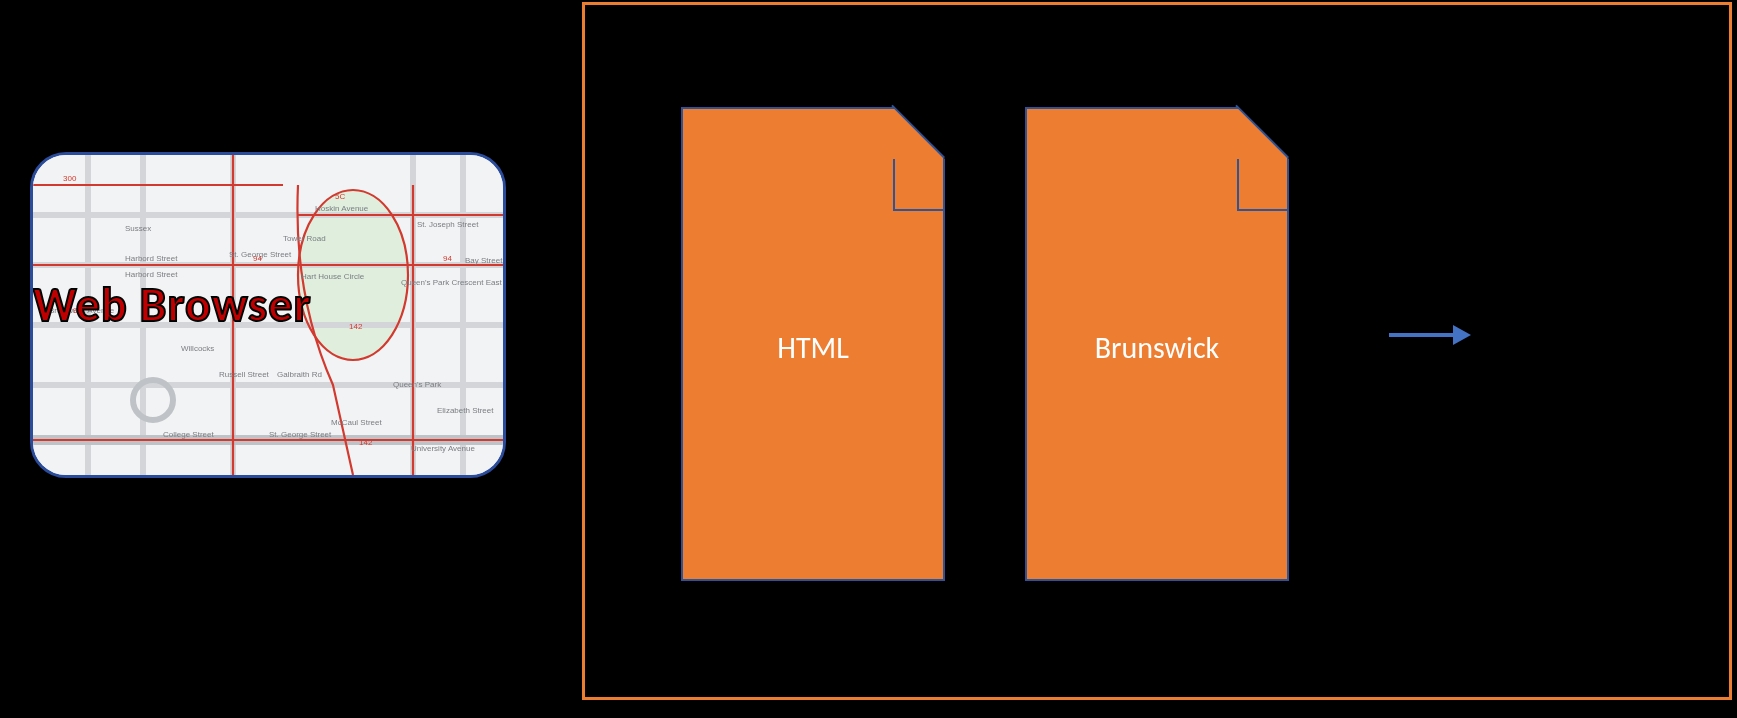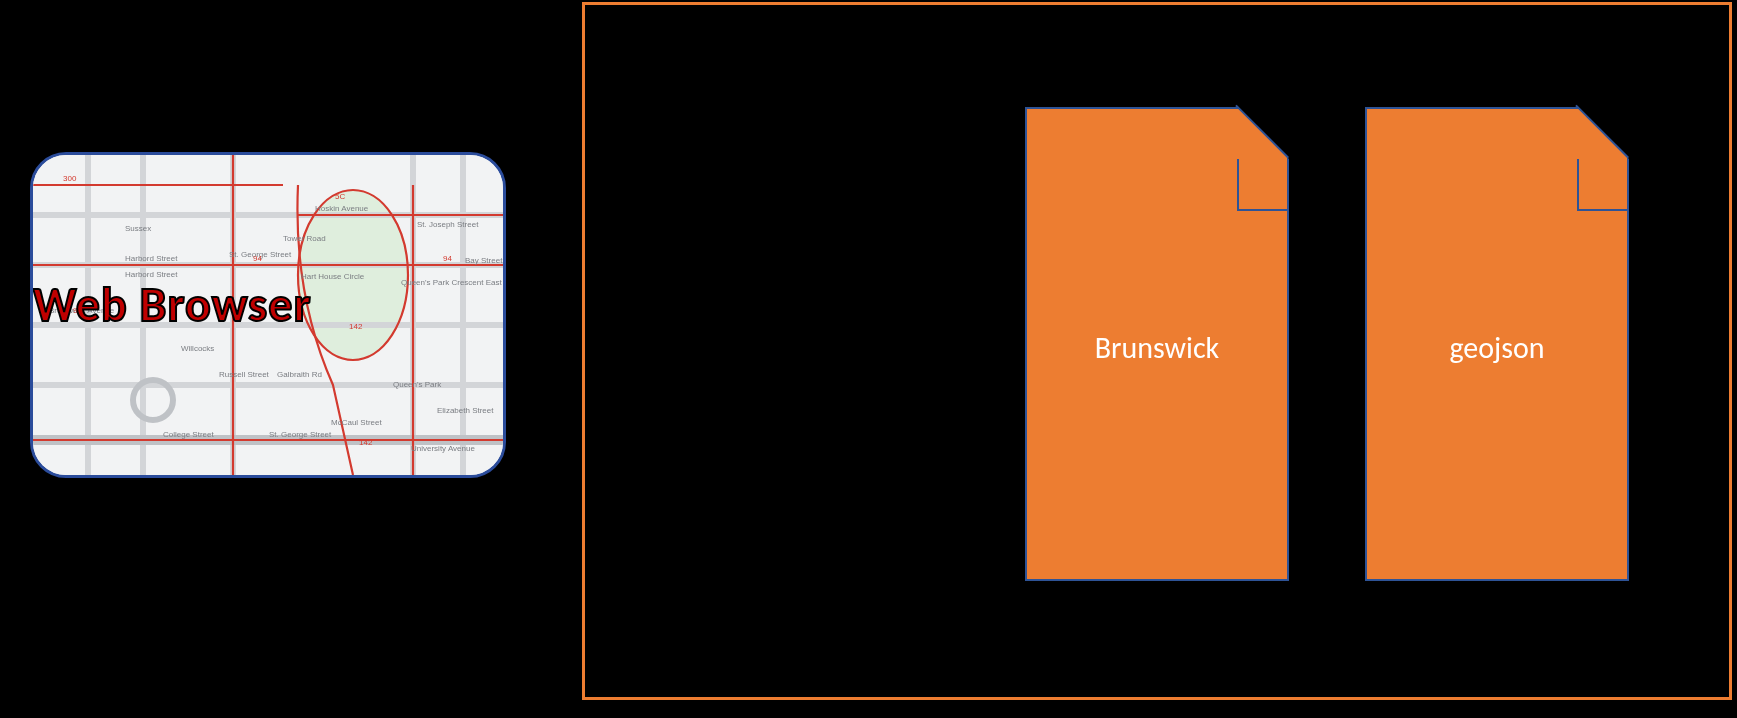--- a/index.html
+++ b/index.html
@@ -120,38 +120,38 @@
     <div class="browser-label">Web Browser</div>
   </div>
 
   <div class="connector">
     <div class="shaft"></div>
     <div class="head"></div>
   </div>
 
   <div class="file-container">
 
+    <div class="file f1">
+      <div class="dogear"></div>
+      <div class="dogline"></div>
+      <div class="file-label">HTML</div>
+    </div>
 
     <div class="arrow a1">
       <div class="shaft"></div>
       <div class="head"></div>
     </div>
 
     <div class="file f2">
       <div class="dogear"></div>
       <div class="dogline"></div>
       <div class="file-label">Brunswick</div>
     </div>
 
     <div class="arrow a2">
       <div class="shaft"></div>
       <div class="head"></div>
     </div>
 
-    <div class="file f3">
-      <div class="dogear"></div>
-      <div class="dogline"></div>
-      <div class="file-label">geojson</div>
-    </div>
 
   </div>
 
 </div>
 
 </body></html>

